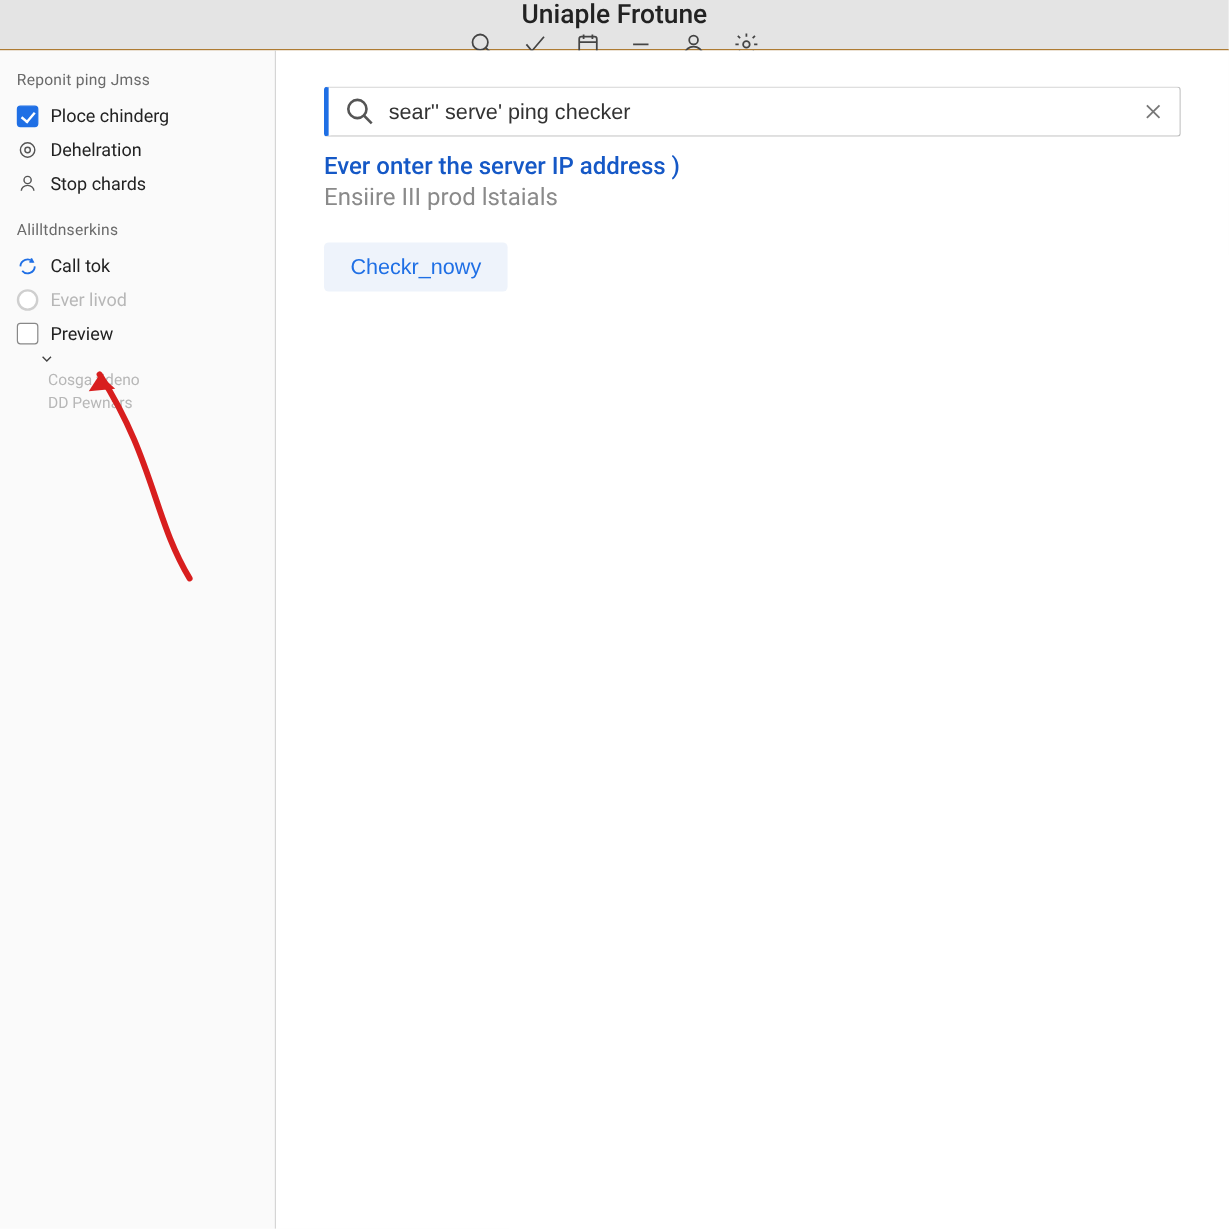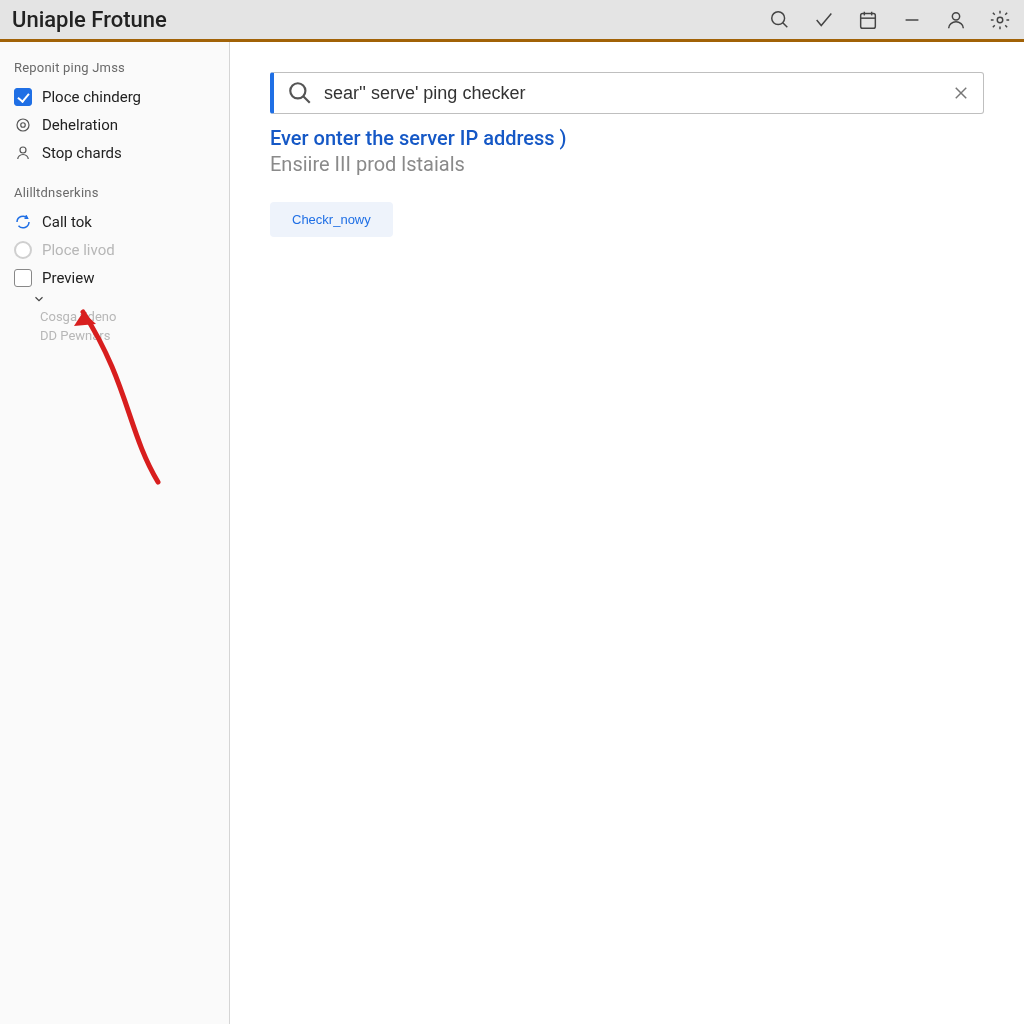--- a/index.html
+++ b/index.html
@@ -1,17 +1,17 @@
 <!DOCTYPE html>
 <html><head>
 <meta charset="utf-8">
 <style>
   * { box-sizing: border-box; margin: 0; padding: 0; }
   html, body { width: 1024px; height: 1024px; font-family: -apple-system, "Segoe UI", Roboto, Arial, sans-serif; background:#fafafa; color:#222; }
-  .titlebar { height:42px; background:#e4e4e4; display:flex; align-items:center; justify-content:space-between; padding:0 12px; border-bottom:3px solid #a16207; }
+  .titlebar { height:42px; background:#e4e4e4; display:flex; align-items:center; justify-content:space-between; padding:0 12px; border-bottom:1px solid #a16207;flex-direction:column; }
   .titlebar .app-title { font-size:22px; font-weight:500; color:#222; }
   .titlebar .toolbar { display:flex; gap:20px; align-items:center; }
   .titlebar .toolbar span { color:#444; display:flex; align-items:center; justify-content:center; width:24px; height:24px; cursor:pointer; }
   .titlebar svg { width:22px; height:22px; stroke:#444; fill:none; stroke-width:1.6; }
   .body { display:flex; height:calc(1024px - 42px); }
   .sidebar { width:230px; border-right:1px solid #d5d5d5; padding:14px 28px 10px 12px; background:#fafafa; font-size:15px; color:#222; position:relative; }
   .side-section-title { font-size:13px; color:#6a6a6a; margin:4px 0 8px 2px; letter-spacing:.2px; }
   .side-item { display:flex; align-items:center; gap:10px; padding:5px 2px; cursor:pointer; }
   .side-item .glyph { width:18px; height:18px; display:flex; align-items:center; justify-content:center; }
   .checkbox { width:18px; height:18px; border-radius:3px; border:1px solid #888; display:flex; align-items:center; justify-content:center; background:#fff; }
@@ -21,21 +21,21 @@
   .faded { color:#b7b7b7; }
   .sub { margin-left:28px; display:flex; flex-direction:column; gap:4px; }
   .chev { font-size:13px; color:#555; margin-left:20px; }
   .main { flex:1; padding:30px 40px 0 40px; background:#fff; position:relative; }
   .searchwrap { display:flex; align-items:center; height:42px; border:1px solid #bfbfbf; border-left:4px solid #1f6fe5; border-radius:3px; padding:0 12px; background:#fff; }
   .searchwrap .sicon { width:28px; height:28px; color:#5a5a5a; display:flex; align-items:center; justify-content:center; margin-right:10px; }
   .searchwrap input { flex:1; border:none; outline:none; font-size:18px; color:#333; background:transparent; }
   .searchwrap .clear { width:20px; height:20px; color:#777; cursor:pointer; display:flex; align-items:center; justify-content:center; }
   .hint1 { margin-top:12px; font-size:20px; color:#1558c6; font-weight:500; }
   .hint2 { margin-top:2px; font-size:20px; color:#8a8a8a; }
-  .check-btn { margin-top:26px; display:inline-block; padding:10px 22px; background:#eef3fb; color:#1f6fe5; border:none; border-radius:4px; font-size:13px; cursor:pointer; }
+  .check-btn { margin-top:26px; display:inline-block; padding:10px 22px; background:#eef3fb; color:#1f6fe5; border:none; border-radius:4px; font-size:18px; cursor:pointer; }
   .annot { position:absolute; left:68px; top:250px; width:120px; height:200px; pointer-events:none; }
   .annot svg { width:100%; height:100%; overflow:visible; }
 </style>
 </head>
 <body>
 
 <div class="titlebar">
   <div class="app-title">Uniaple Frotune</div>
   <div class="toolbar">
     <span>
@@ -118,21 +118,21 @@
             <polyline points="16,3 18,7 14,7"></polyline>
           </svg>
       </span>
       <span>Call tok</span>
     </div>
 
     <div class="side-item faded">
       <span class="glyph">
           <span class="radio" style="border-color:#cfcfcf;"></span>
         </span>
-      <span>Ploce livod</span>
+      <span>Ever livod</span>
     </div>
 
     <div class="side-item">
       <span class="glyph">
           <span class="checkbox"></span>
         </span>
       <span>Preview</span>
     </div>
 
     <div class="chev">

